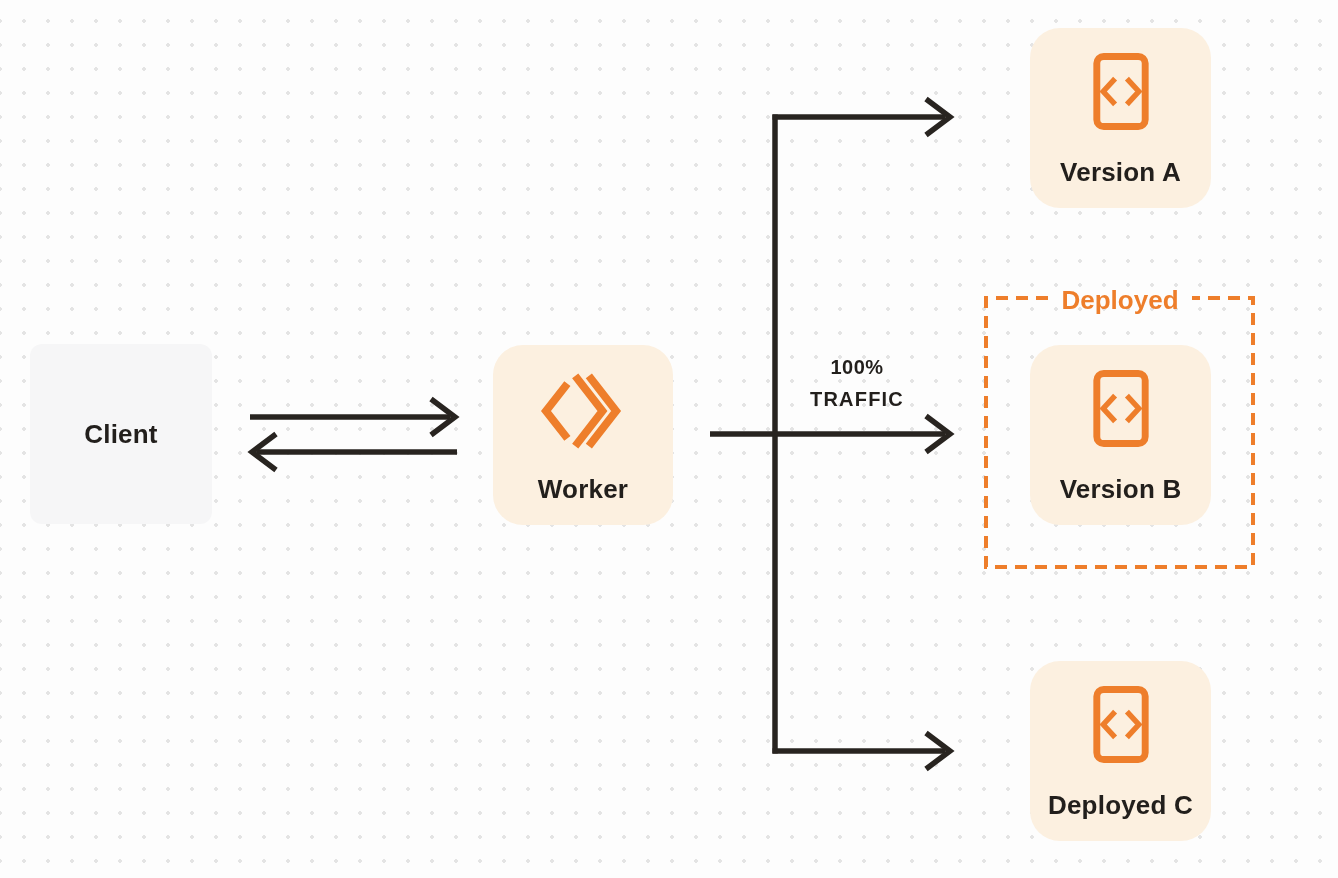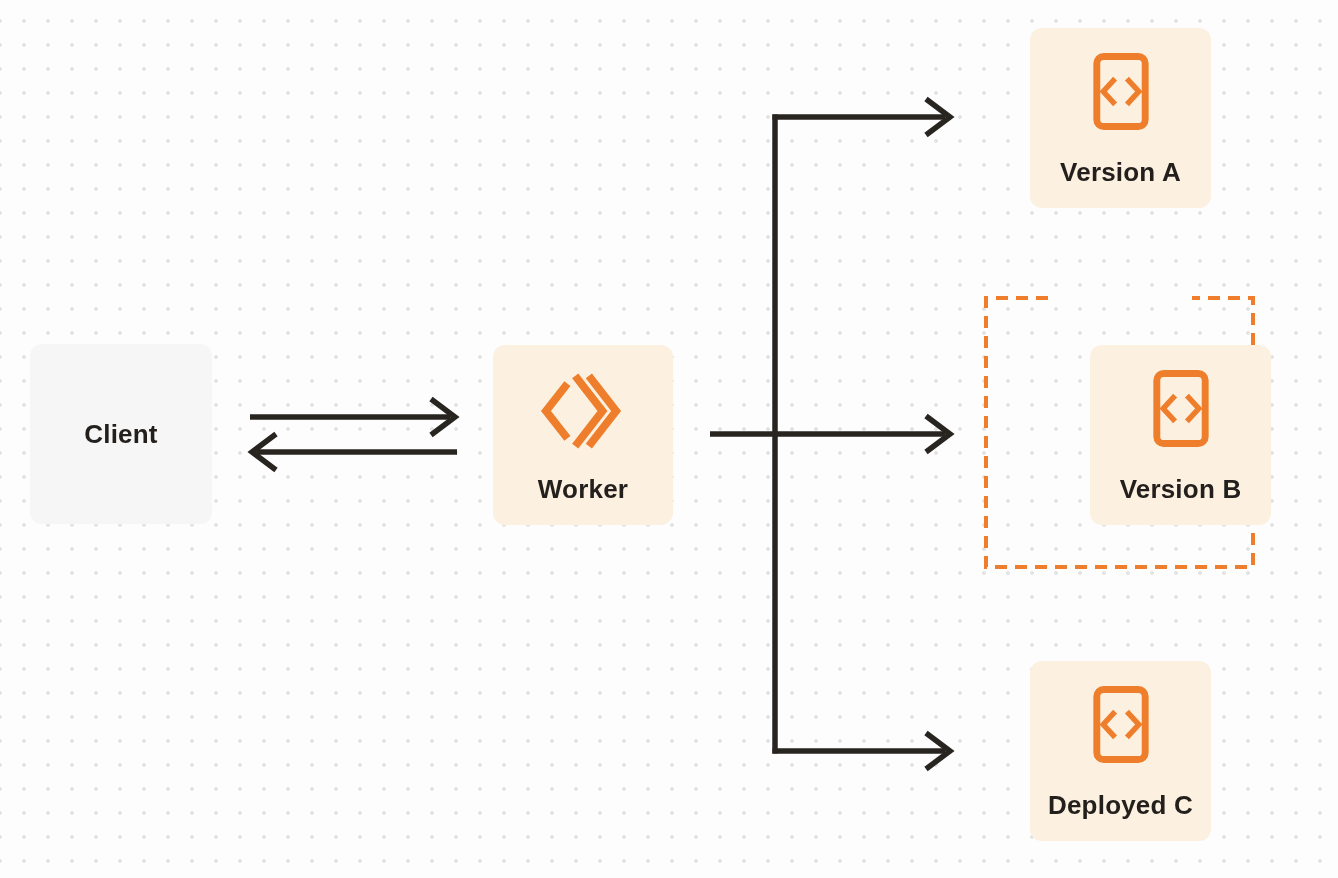--- a/index.html
+++ b/index.html
@@ -24,21 +24,21 @@
     font-family:"Liberation Sans", sans-serif;
   }
   .layer{position:absolute;left:0;top:0;}
   .dark-stroke{stroke:var(--arrow-dark,#282420);}
   .deploy-border{stroke:var(--accent-orange,#EE7E2B);}
   .node{
     position:absolute;
     border-radius:12px;
     display:flex;flex-direction:column;align-items:center;
   }
-  .node-cream{background:var(--node-cream,#FCF0E0);}
+  .node-cream{background:var(--node-cream,#FCF0E0);border-radius:30px;}
   .node-gray{background:var(--node-gray,#F6F6F7);justify-content:center;}
   .node-label{
     font-size:26px;font-weight:700;color:var(--text-dark,#221F1C);
     letter-spacing:.2px;white-space:nowrap;
   }
   .node-icon{margin-top:25px;}
   .node-icon + .node-label{margin-top:27px;}
   .worker-icon{margin-top:27px;}
   .worker-icon + .node-label{margin-top:24px;}
   .orange-stroke{stroke:var(--accent-orange,#EE7E2B);}
@@ -97,33 +97,38 @@
 
   <div class="node node-cream" style="left:1030px;top:28px;width:181px;height:180px;">
     <svg class="node-icon orange-stroke" viewBox="0 0 56 78" width="56" height="77" fill="none" stroke-linejoin="miter">
       <rect x="3.5" y="3.5" width="49" height="71" rx="7" stroke-width="7"></rect>
       <path d="M22 26 L10 39 L22 52" stroke-width="5.5"></path>
       <path d="M34 26 L46 39 L34 52" stroke-width="5.5"></path>
     </svg>
     <div class="node-label">Version A</div>
   </div>
 
-  <div class="node node-cream" style="left:1090px;top:345px;width:181px;height:180px;">
+  <div class="node node-cream" style="left:1030px;top:345px;width:181px;height:180px;">
     <svg class="node-icon orange-stroke" viewBox="0 0 56 78" width="56" height="77" fill="none" stroke-linejoin="miter">
       <rect x="3.5" y="3.5" width="49" height="71" rx="7" stroke-width="7"></rect>
       <path d="M22 26 L10 39 L22 52" stroke-width="5.5"></path>
       <path d="M34 26 L46 39 L34 52" stroke-width="5.5"></path>
     </svg>
     <div class="node-label">Version B</div>
   </div>
 
   <div class="node node-cream" style="left:1030px;top:661px;width:181px;height:180px;">
     <svg class="node-icon orange-stroke" viewBox="0 0 56 78" width="56" height="77" fill="none" stroke-linejoin="miter">
       <rect x="3.5" y="3.5" width="49" height="71" rx="7" stroke-width="7"></rect>
       <path d="M22 26 L10 39 L22 52" stroke-width="5.5"></path>
       <path d="M34 26 L46 39 L34 52" stroke-width="5.5"></path>
     </svg>
     <div class="node-label">Deployed C</div>
   </div>
 
+  <div class="deployed-label">Deployed</div>
 
+  <div class="traffic-label">
+    <div class="pct">100%</div>
+    <div>TRAFFIC</div>
+  </div>
 
 </div>
 
 </body></html>

